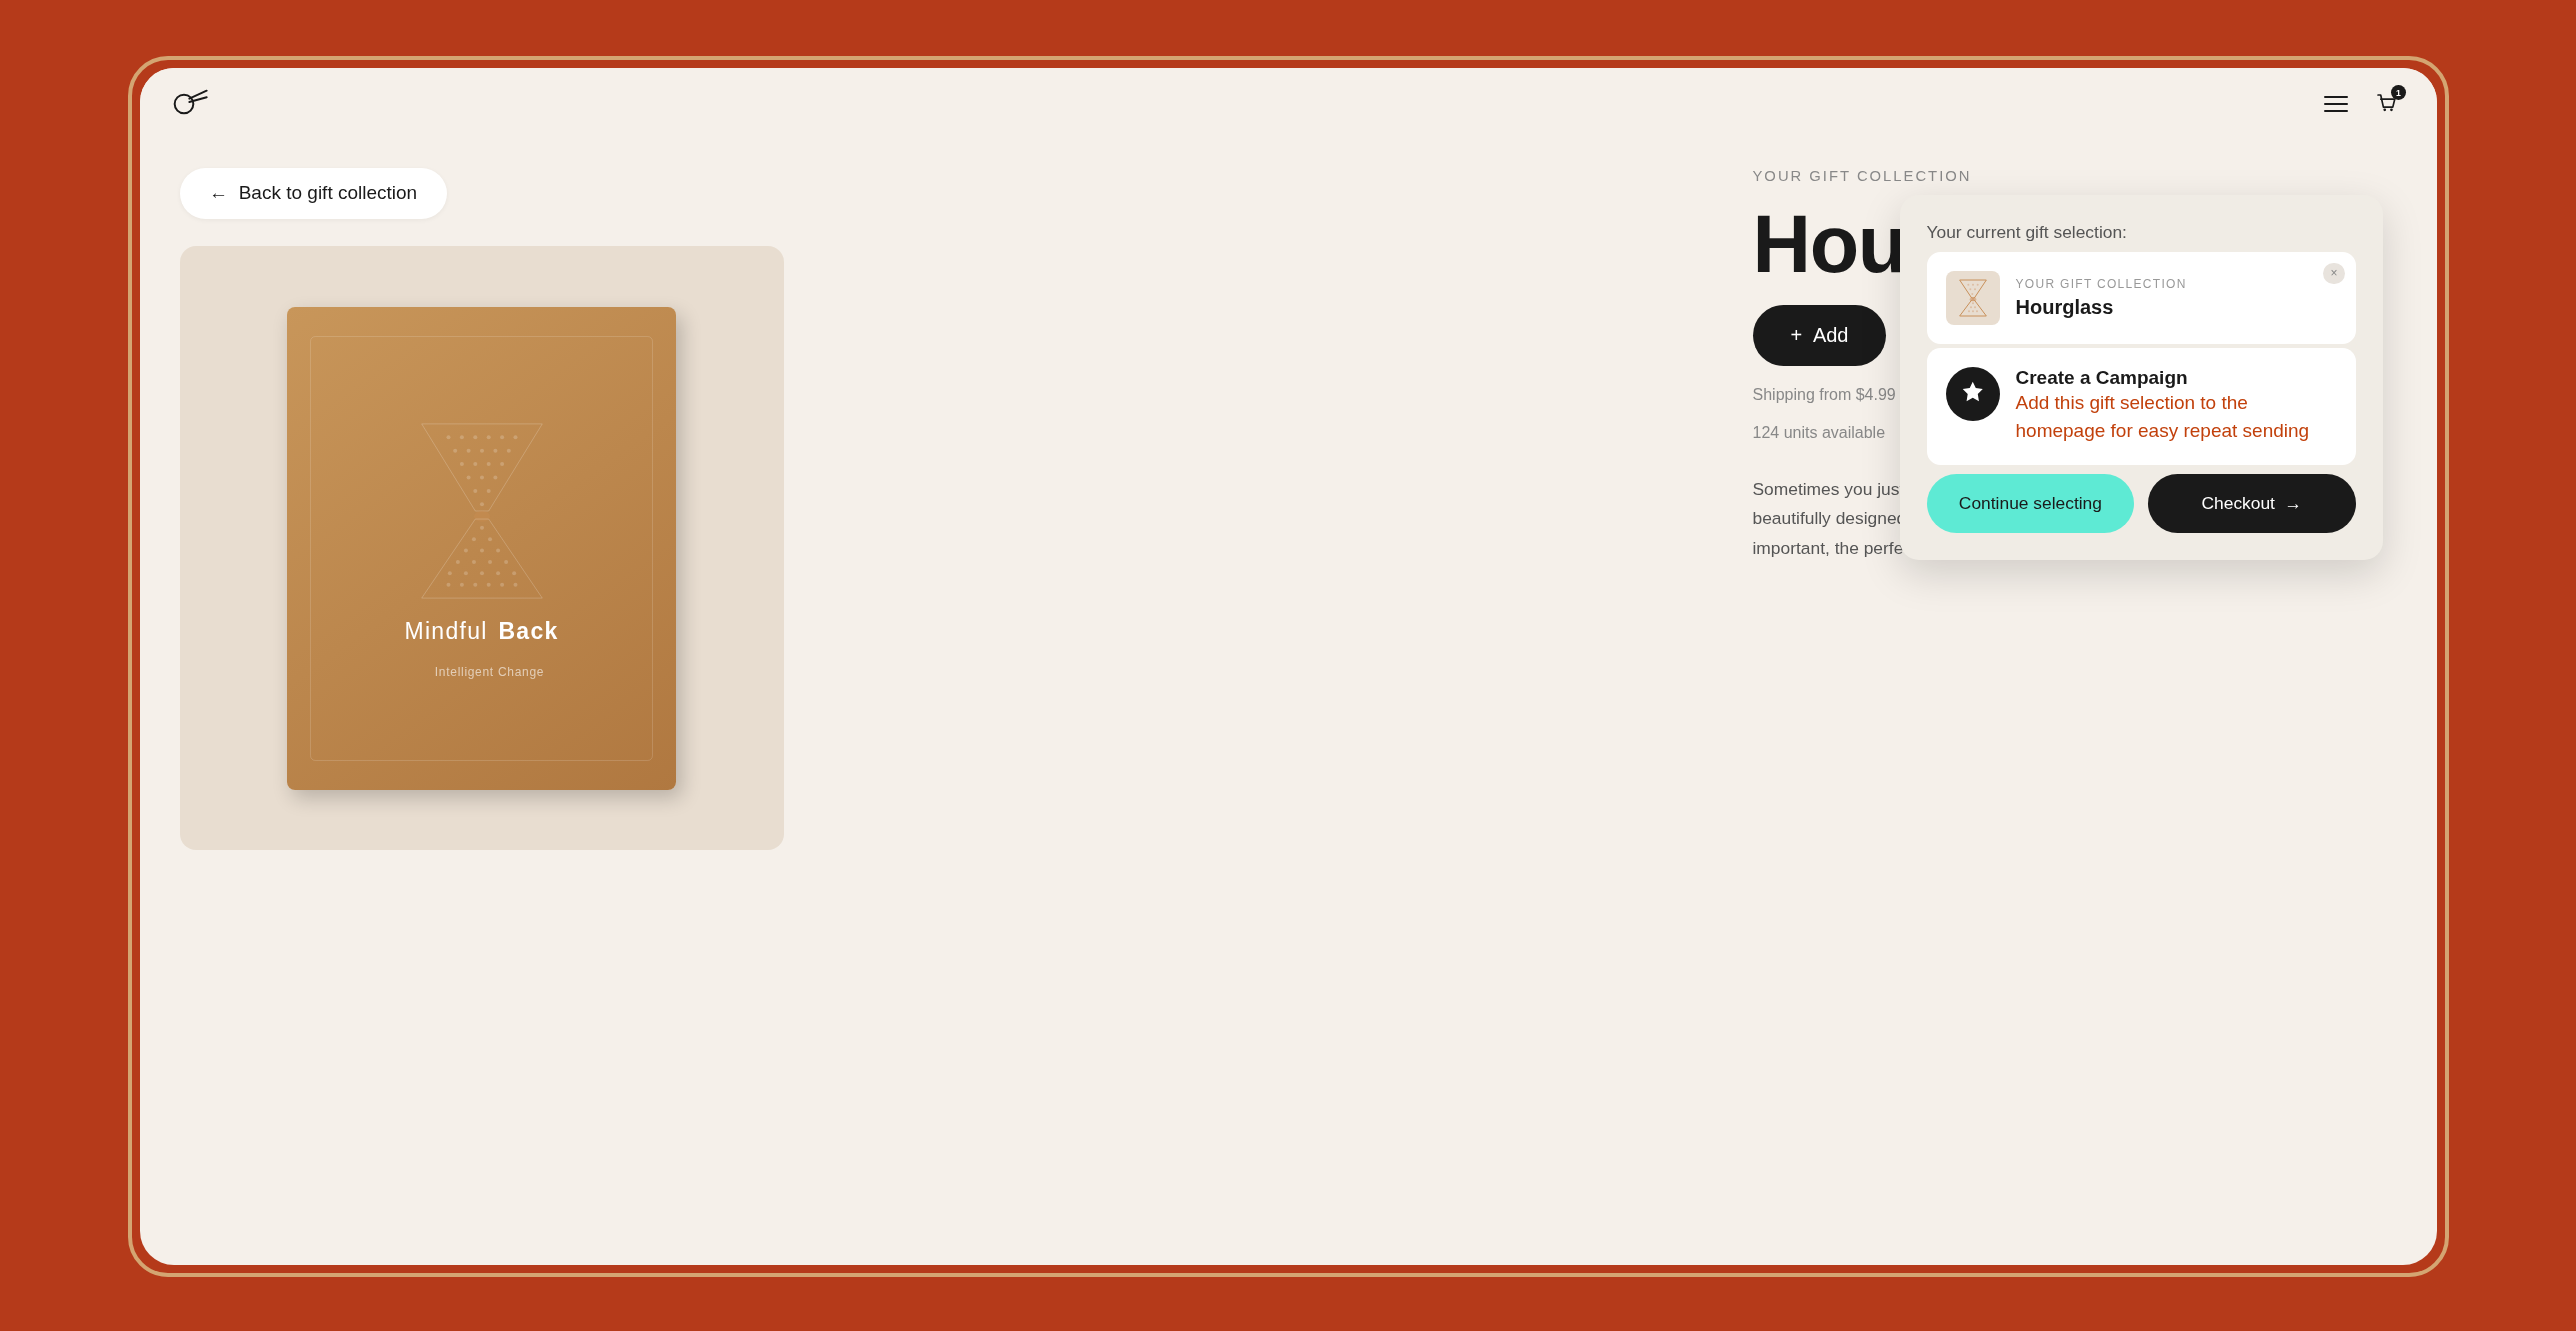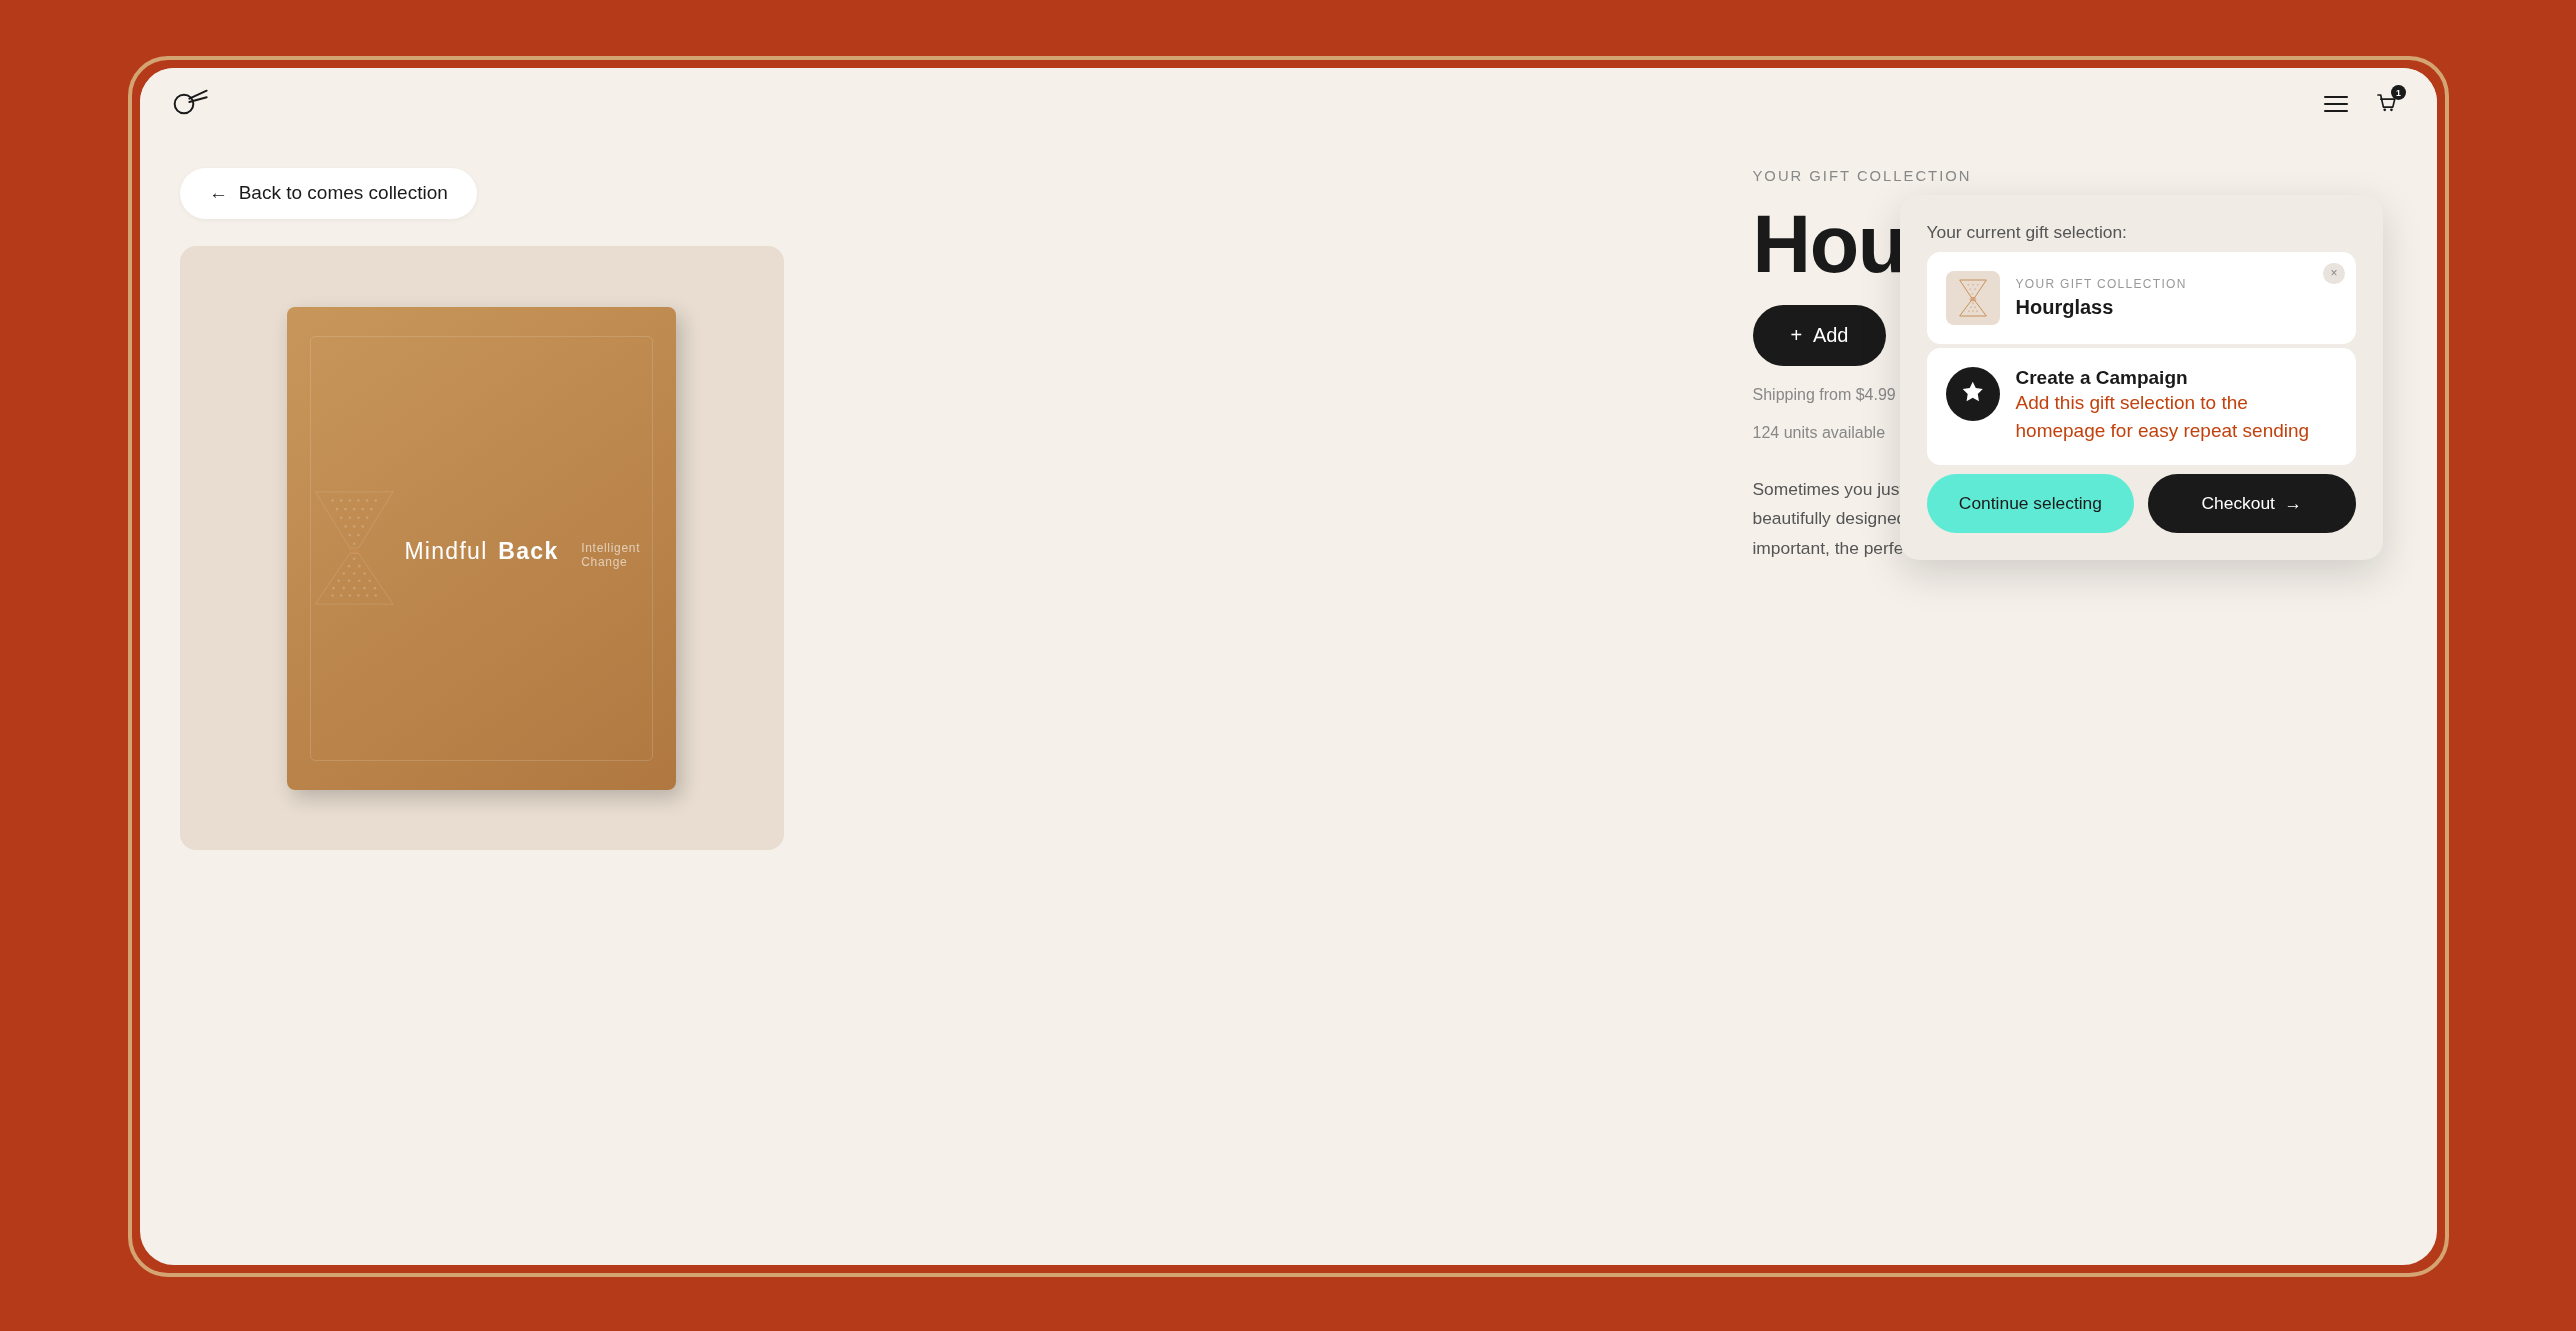--- a/index.html
+++ b/index.html
@@ -167,21 +167,21 @@
       justify-content: center;
       box-shadow: 5.4px 8px 20px rgba(0,0,0,0.2);
     }
 
     .product-box-inner {
       width: 88%;
       height: 88%;
       border: 0.7px solid rgba(255,255,255,0.15);
       border-radius: 5.4px;
       display: flex;
-      flex-direction: row;
+      flex-direction: column;
       align-items: center;
       justify-content: center;
       gap: 6.7px;
     }
 
     .product-text-mindful {
       color: white;
       font-size: 23px;
       font-weight: 300;
       letter-spacing: 1.3px;
@@ -445,21 +445,21 @@
           </div>
         </button>
       </div>
     </div>
 
     <div class="main-content">
 
       <div class="left-section">
         <button class="back-btn">
           <span class="back-arrow">←</span>
-          <span>Back to comes collection</span>
+          <span>Back to gift collection</span>
         </button>
 
         <div class="product-image-container">
           <div class="product-box">
             <div class="product-box-inner">
 
               <svg width="134" height="188" viewBox="0 0 200 280">
 
                 <polygon points="10,10 190,10 110,140 90,140" fill="none" stroke="rgba(255,255,255,0.3)" stroke-width="1"></polygon>
 

